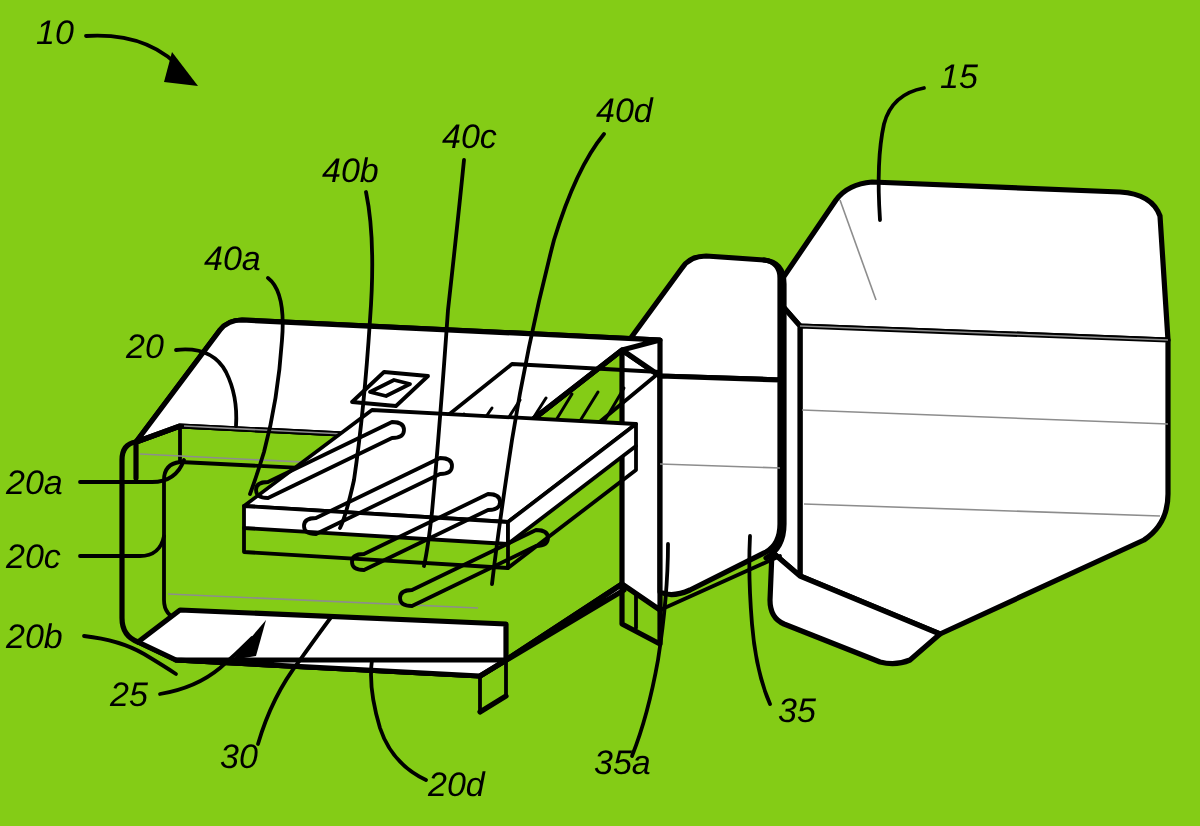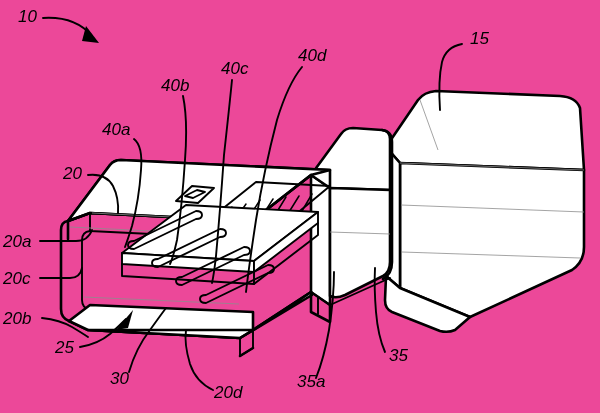--- a/index.html
+++ b/index.html
@@ -5,21 +5,21 @@
 <style>
   html, body {
     margin: 0;
     padding: 0;
     background: #ffffff;
   }
   #figure-root {
     position: relative;
     width: 600px;
     height: 413px;
-    background: #ec4899;
+    background: #84cc16;
     overflow: hidden;
     font-family: "Liberation Sans", sans-serif;
   }
   #figure-svg {
     position: absolute;
     left: 0;
     top: 0;
     width: 600px;
     height: 413px;
     display: block;

